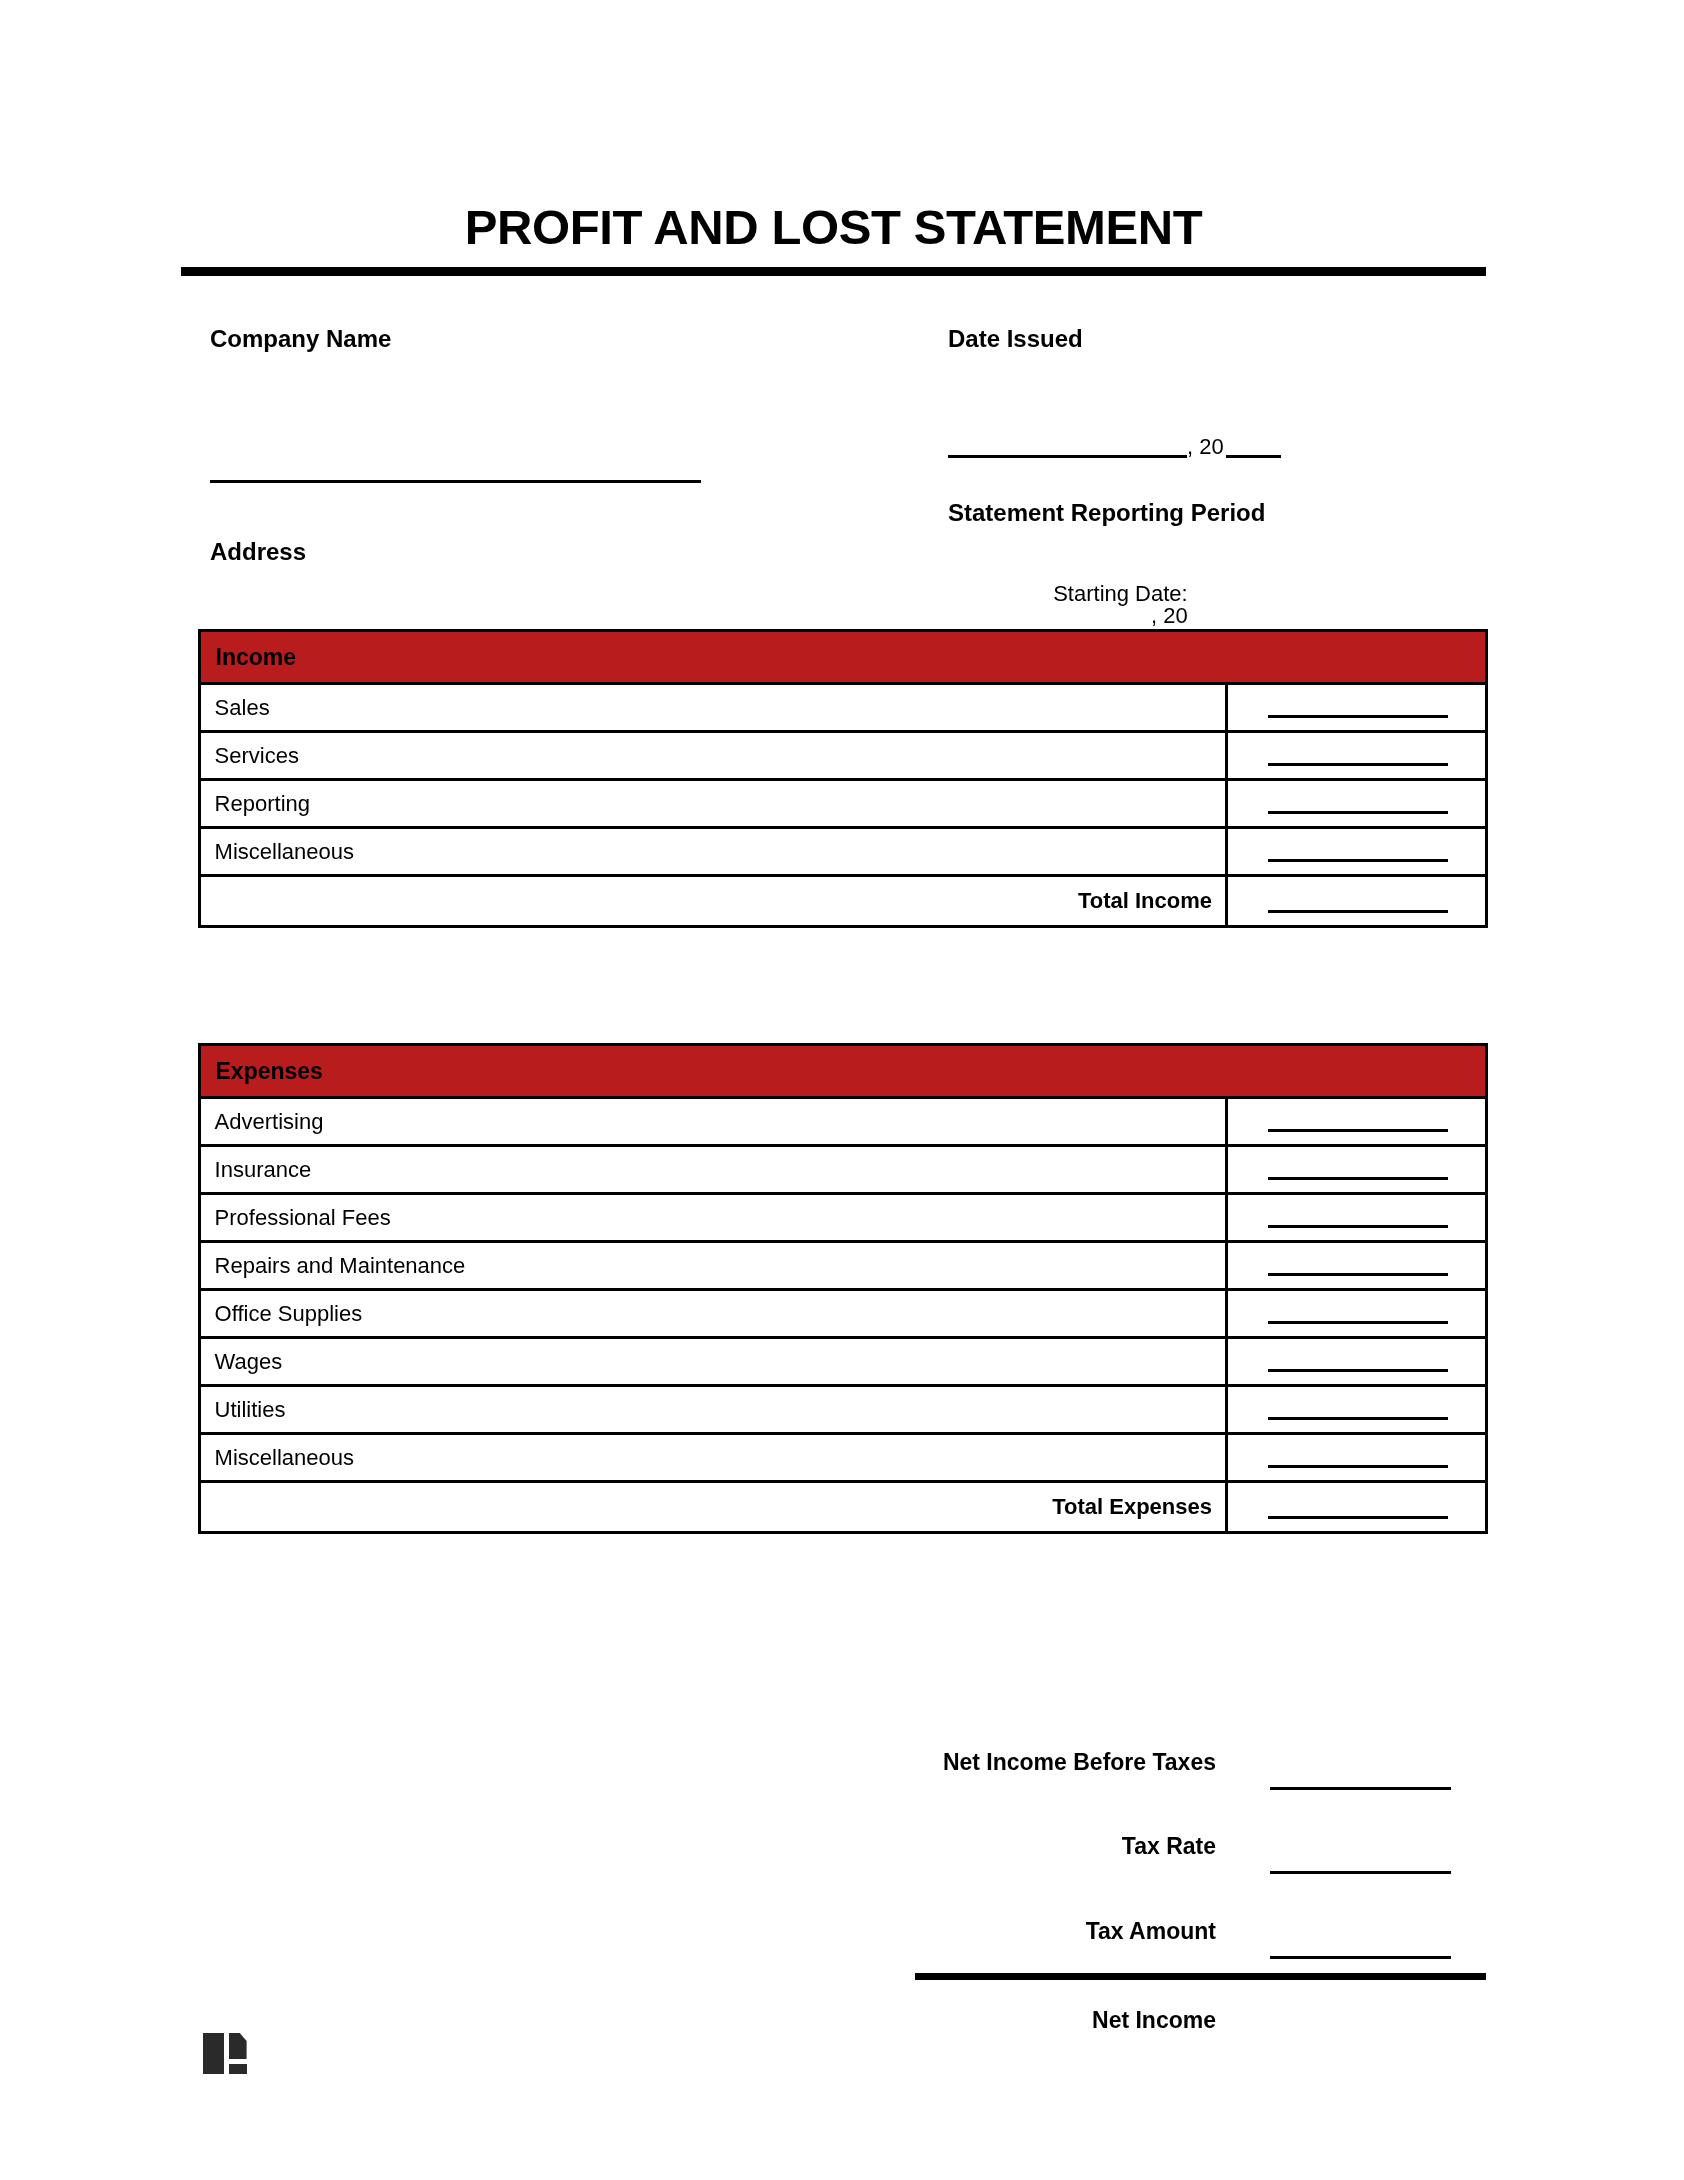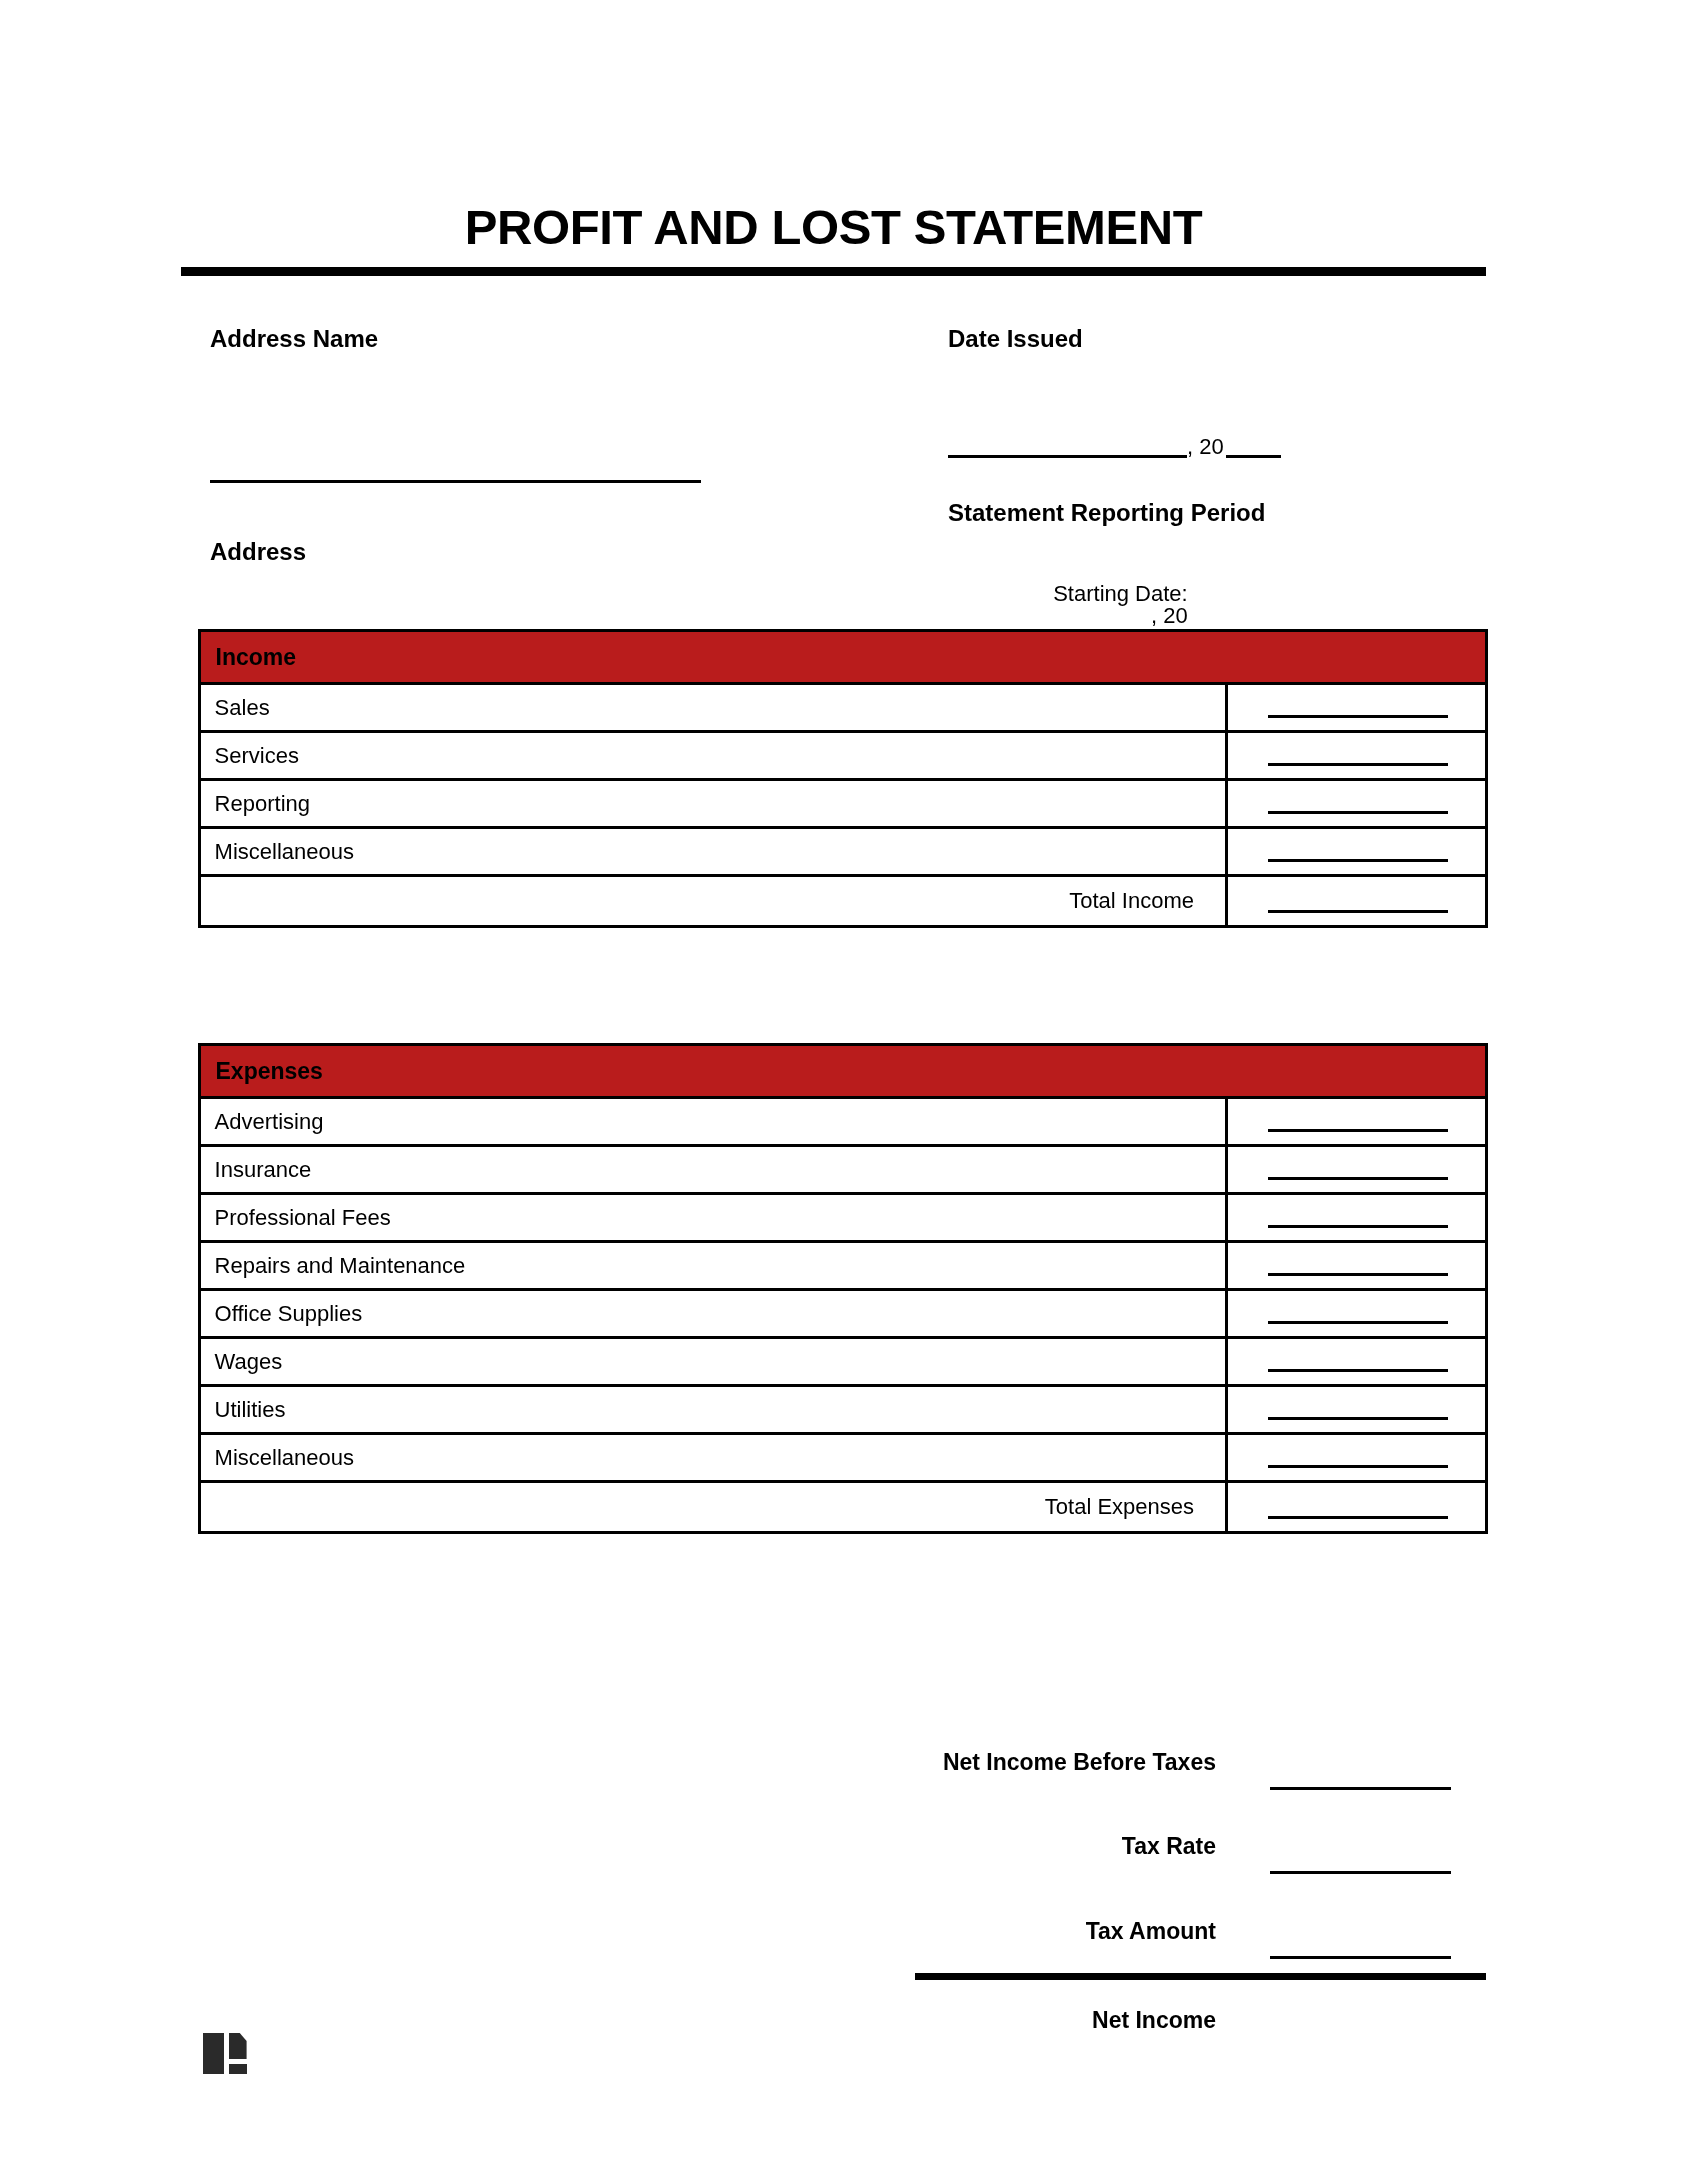--- a/index.html
+++ b/index.html
@@ -20,21 +20,21 @@
   .row-flex .blank { margin-bottom:0; }
 
   
   .tbl { position:absolute; left:198px; width:1290px; border:3.4px solid #000; background:#fff; }
   .tbl-head { height:53px; background:#b91c1c; border-bottom:3.4px solid #000;
               display:flex; align-items:center; padding-left:14.5px;
               font-size:23px; font-weight:bold; }
   .trow { display:flex; height:48px; border-bottom:3.4px solid #000; }
   .trow:last-child { border-bottom:none; }
   .tcell-label { flex:1; display:flex; align-items:center; padding-left:13.6px; font-size:22px; }
-  .tcell-label.total { justify-content:flex-end; padding-right:31px; font-weight:normal; }
+  .tcell-label.total { justify-content:flex-end; padding-right:13px; font-weight:bold; }
   .tcell-amount { width:260px; border-left:3.4px solid #000; position:relative; }
   .amount-line { position:absolute; left:40px; bottom:12px; width:180px; height:2.6px; background:#000; }
 
   
   .summary { position:absolute; left:198px; top:1738px; width:1290px; height:341px; }
   .sumrow { position:absolute; width:100%; height:84px; }
   .sumrow.r0 { top:0; } .sumrow.r1 { top:84px; } .sumrow.r2 { top:169px; }
   .sumlabel { position:absolute; right:272px; top:11px; font-size:23px; font-weight:bold; line-height:1.2; white-space:nowrap; }
   .sumline { position:absolute; right:37px; top:49px; width:181px; height:2.6px; background:#000; }
   .sumrule { position:absolute; left:717px; top:235px; width:571px; height:6.8px; background:#000; }
@@ -46,21 +46,21 @@
   .logo .doc  { position:absolute; left:25.6px; top:0; width:18px; height:26.4px; background:#2a2a2a;
                 clip-path:polygon(0 0, 62% 0, 100% 30%, 100% 100%, 0 100%); }
   .logo .foot { position:absolute; left:25.6px; top:31px; width:18px; height:10.2px; background:#2a2a2a; }
 </style>
 </head>
 <body>
 
 <div class="title">PROFIT AND LOST STATEMENT</div>
 <div class="title-rule"></div>
 
-<div class="info-label" style="left:210px; top:324px;">Address Name</div>
+<div class="info-label" style="left:210px; top:324px;">Company Name</div>
 <div class="abs-line" style="left:210px; top:480px; width:491px;"></div>
 
 <div class="info-label" style="left:210px; top:537px;">Address</div>
 <div class="abs-line" style="left:210px; top:681px; width:491px;"></div>
 
 <div class="row-flex" style="left:210px; top:705px; height:29px;">
   <span class="blank" style="width:145px;"></span><span>,</span><span class="blank" style="width:145px; margin-left:12px;"></span><span>,</span><span class="blank" style="width:145px; margin-left:12px;"></span>
 </div>
 
 <div class="info-label" style="left:948px; top:324px;">Date Issued</div>

